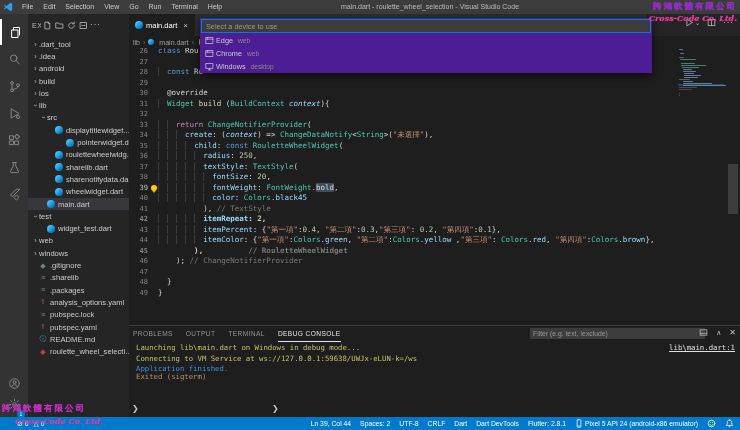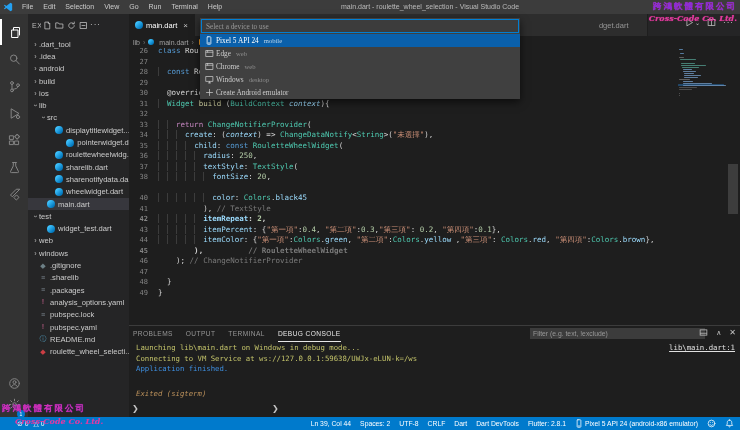--- a/index.html
+++ b/index.html
@@ -54,21 +54,21 @@
   .tk-f{color:#dcdcaa}.tk-pr{color:#9cdcfe}.tk-n{color:#b5cea8}.tk-s{color:#ce9178}
   .tk-cm{color:#7a7a7a}.tk-pm{color:#9cdcfe;font-style:italic}
   .tk-hl{color:#dcdcdc;background:rgba(88,117,146,.55);border-radius:1px}
   .modified-marker{position:absolute;left:119px;top:236px;width:7px;height:7px;background:#3fbf4f;z-index:9;}
   
   .minimap{position:absolute;right:14px;top:22px;width:49px;bottom:0;z-index:4;background:#1e1e1e;}
   .mm-bar{position:absolute;height:1.4px;border-radius:.5px;opacity:.85;}
   .scrollbar{position:absolute;right:0;top:22px;width:14px;bottom:0;z-index:4;}
   .sb-thumb{position:absolute;left:2px;right:2px;top:128px;height:50px;background:rgba(121,121,121,.35);}
   
-  .quickpick{position:absolute;left:200px;top:18px;width:320px;z-index:50;background:#404040;box-shadow:0 3px 8px rgba(0,0,0,.6);font-family:Liberation Serif, serif;}
+  .quickpick{position:absolute;left:200px;top:18px;width:452px;z-index:50;background:#4c1d95;box-shadow:0 3px 8px rgba(0,0,0,.6);}
   .qp-input{height:12px;margin:1px;background:#3c3c3c;border:1px solid #007fd4;display:flex;align-items:center;padding-left:4px;}
   .qp-placeholder{color:#989898;font-size:7.3px;}
   .qp-item{height:13px;display:flex;align-items:center;padding:0 5px;color:#cccccc;font-size:7.3px;white-space:nowrap;}
   .qp-item.sel{background:#0a60ab;color:#ffffff;}
   .qp-icon{width:11px;flex:none;display:flex;align-items:center;color:#c8c8c8;}
   .qp-item.sel .qp-icon{color:#ffffff;}
   .qp-desc{margin-left:5px;font-size:6.6px;color:#8c8c8c;}
   .qp-item.sel .qp-desc{color:#b9d4ea;}
   
   .panel{position:absolute;left:0;top:311px;right:0;bottom:0;background:#1e1e1e;border-top:1px solid #3c3c3c;z-index:8;}
@@ -372,20 +372,21 @@
         <div class="cl" style="top: 63.5px;"><span class="ln">29</span></div>
         <div class="cl" style="top: 74px;"><span class="ln">30</span><span class="tk-p">  @override</span></div>
         <div class="cl" style="top: 84.5px;"><span class="ln">31</span><span class="tk-p ind">  </span><span class="tk-t">Widget</span><span class="tk-p"> </span><span class="tk-f">build</span><span class="tk-p"> (</span><span class="tk-t">BuildContext</span><span class="tk-p"> </span><span class="tk-pm">context</span><span class="tk-p">){</span></div>
         <div class="cl" style="top: 95px;"><span class="ln">32</span></div>
         <div class="cl" style="top: 105.5px;"><span class="ln">33</span><span class="tk-p ind">    </span><span class="tk-c">return</span><span class="tk-p"> </span><span class="tk-t">ChangeNotifierProvider</span><span class="tk-p">(</span></div>
         <div class="cl" style="top: 116px;"><span class="ln">34</span><span class="tk-p ind">      </span><span class="tk-pr">create</span><span class="tk-p">: (</span><span class="tk-pm">context</span><span class="tk-p">) =&gt; </span><span class="tk-t">ChangeDataNotify</span><span class="tk-p">&lt;</span><span class="tk-t">String</span><span class="tk-p">&gt;(</span><span class="tk-s">"未選擇"</span><span class="tk-p">),</span></div>
         <div class="cl" style="top: 126.5px;"><span class="ln">35</span><span class="tk-p ind">        </span><span class="tk-pr">child</span><span class="tk-p">: </span><span class="tk-k">const</span><span class="tk-p"> </span><span class="tk-t">RouletteWheelWidget</span><span class="tk-p">(</span></div>
         <div class="cl" style="top: 137px;"><span class="ln">36</span><span class="tk-p ind">          </span><span class="tk-pr">radius</span><span class="tk-p">: </span><span class="tk-n">250</span><span class="tk-p">,</span></div>
         <div class="cl" style="top: 147.5px;"><span class="ln">37</span><span class="tk-p ind">          </span><span class="tk-pr">textStyle</span><span class="tk-p">: </span><span class="tk-t">TextStyle</span><span class="tk-p">(</span></div>
         <div class="cl" style="top: 158px;"><span class="ln">38</span><span class="tk-p ind">            </span><span class="tk-pr">fontSize</span><span class="tk-p">: </span><span class="tk-n">20</span><span class="tk-p">,</span></div>
+        <div class="cl" style="top: 168.5px;"><span class="ln cur">39</span><span class="bulb"></span><span class="tk-p ind">            </span><span class="tk-pr">fontWeight</span><span class="tk-p">: </span><span class="tk-t">FontWeight</span><span class="tk-p">.</span><span class="tk-hl">bold</span><span class="tk-p">,</span></div>
         <div class="cl" style="top: 179px;"><span class="ln">40</span><span class="tk-p ind">            </span><span class="tk-pr">color</span><span class="tk-p">: </span><span class="tk-t">Colors</span><span class="tk-p">.</span><span class="tk-pr">black45</span></div>
         <div class="cl" style="top: 189.5px;"><span class="ln">41</span><span class="tk-p">          ), </span><span class="tk-cm">// TextStyle</span></div>
         <div class="cl" style="top: 200px; font-weight: bold;"><span class="ln">42</span><span class="tk-p ind">          </span><span class="tk-pr">itemRepeat</span><span class="tk-p">: </span><span class="tk-n">2</span><span class="tk-p">,</span></div>
         <div class="cl" style="top: 210.5px;"><span class="ln">43</span><span class="tk-p ind">          </span><span class="tk-pr">itemPercent</span><span class="tk-p">: {</span><span class="tk-s">"第一項"</span><span class="tk-p">:</span><span class="tk-n">0.4</span><span class="tk-p">, </span><span class="tk-s">"第二項"</span><span class="tk-p">:</span><span class="tk-n">0.3</span><span class="tk-p">,</span><span class="tk-s">"第三項"</span><span class="tk-p">: </span><span class="tk-n">0.2</span><span class="tk-p">, </span><span class="tk-s">"第四項"</span><span class="tk-p">:</span><span class="tk-n">0.1</span><span class="tk-p">},</span></div>
         <div class="cl" style="top: 221px;"><span class="ln">44</span><span class="tk-p ind">          </span><span class="tk-pr">itemColor</span><span class="tk-p">: {</span><span class="tk-s">"第一項"</span><span class="tk-p">:</span><span class="tk-t">Colors</span><span class="tk-p">.</span><span class="tk-pr">green</span><span class="tk-p">, </span><span class="tk-s">"第二項"</span><span class="tk-p">:</span><span class="tk-t">Colors</span><span class="tk-p">.</span><span class="tk-pr">yellow</span><span class="tk-p"> ,</span><span class="tk-s">"第三項"</span><span class="tk-p">: </span><span class="tk-t">Colors</span><span class="tk-p">.</span><span class="tk-pr">red</span><span class="tk-p">, </span><span class="tk-s">"第四項"</span><span class="tk-p">:</span><span class="tk-t">Colors</span><span class="tk-p">.</span><span class="tk-pr">brown</span><span class="tk-p">},</span></div>
         <div class="cl" style="top: 232px; font-weight: bold;"><span class="ln">45</span><span class="tk-p">        ),          </span><span class="tk-cm">// RouletteWheelWidget</span></div>
         <div class="cl" style="top: 242px;"><span class="ln">46</span><span class="tk-p">    ); </span><span class="tk-cm">// ChangeNotifierProvider</span></div>
         <div class="cl" style="top: 252.5px;"><span class="ln">47</span></div>
         <div class="cl" style="top: 263px;"><span class="ln">48</span><span class="tk-p">  }</span></div>
         <div class="cl" style="top: 273.5px;"><span class="ln">49</span><span class="tk-p">}</span></div>
@@ -432,45 +433,35 @@
             <rect x="1.5" y="2.5" width="9" height="7" fill="none" stroke="currentColor"></rect>
             <line x1="1.5" y1="7" x2="10.5" y2="7" stroke="currentColor"></line>
           </svg>
         <span style="font-size:7px">∧</span>
         <span>✕</span>
       </div>
       <div id="panel-output">
           <div class="out-line" style="top: 17px; color: rgb(195, 195, 106);">Launching lib\main.dart on Windows in debug mode...</div>
           <div class="out-line" style="top: 27.5px; color: rgb(195, 195, 106);">Connecting to VM Service at ws://127.0.0.1:59638/UWJx-eLUN-k=/ws</div>
           <div class="out-line" style="top: 38px; color: rgb(62, 143, 224);">Application finished.</div>
-          <div class="out-line" style="top: 63px; color: rgb(185, 143, 90); font-style: italic;">Exited (sigterm)</div>
+          <div class="out-line" style="top: 46px; color: rgb(185, 143, 90);">Exited (sigterm)</div>
         </div>
       <div class="out-link">lib\main.dart:1</div>
       <span class="repl-chev" style="left:3px">❯</span>
       <span class="repl-chev" style="left:143px">❯</span>
     </div>
 
     <div class="modified-marker" style="position:absolute;left:-10px;top:222px;width:7px;height:7px;background:#3fbf4f;z-index:9"></div>
   </div>
 
   <div class="quickpick">
     <div class="qp-input">
       <span class="qp-placeholder">Select a device to use</span>
     </div>
     <div id="qp-list">
-        <div class="qp-item sel">
-          <span class="qp-icon">
-            <svg width="8" height="9" viewBox="0 0 10 12">
-              <rect fill="none" stroke="currentColor" stroke-width="1" stroke-linecap="round" stroke-linejoin="round" x="2.5" y="1" width="5" height="10" rx="1"></rect>
-              <path fill="none" stroke="currentColor" stroke-width="1" stroke-linecap="round" stroke-linejoin="round" d="M4 9.3h2"></path>
-            </svg>
-          </span>
-          <span>Pixel 5 API 24</span>
-          <span class="qp-desc">mobile</span>
-        </div>
         <div class="qp-item">
           <span class="qp-icon">
             <svg width="9" height="9" viewBox="0 0 12 12">
               <rect fill="none" stroke="currentColor" stroke-width="1" stroke-linecap="round" stroke-linejoin="round" x="1.5" y="2" width="9" height="8"></rect>
               <path fill="none" stroke="currentColor" stroke-width="1" stroke-linecap="round" stroke-linejoin="round" d="M1.5 4.3h9M3.5 2v2.3"></path>
             </svg>
           </span>
           <span>Edge</span>
           <span class="qp-desc">web</span>
         </div>
@@ -486,28 +477,20 @@
         </div>
         <div class="qp-item">
           <span class="qp-icon">
             <svg width="9" height="9" viewBox="0 0 12 12">
               <rect fill="none" stroke="currentColor" stroke-width="1" stroke-linecap="round" stroke-linejoin="round" x="1.5" y="2" width="9" height="6.5"></rect>
               <path fill="none" stroke="currentColor" stroke-width="1" stroke-linecap="round" stroke-linejoin="round" d="M4.5 10.5h3M6 8.5v2"></path>
             </svg>
           </span>
           <span>Windows</span>
           <span class="qp-desc">desktop</span>
-        </div>
-        <div class="qp-item">
-          <span class="qp-icon">
-            <svg width="9" height="9" viewBox="0 0 12 12">
-              <path fill="none" stroke="currentColor" stroke-width="1" stroke-linecap="round" stroke-linejoin="round" d="M6 2v8M2 6h8"></path>
-            </svg>
-          </span>
-          <span>Create Android emulator</span>
         </div>
       </div>
   </div>
 
   <div class="statusbar">
     <div class="st-left">
       <span class="st-item">
         <span>⊘</span>
           <span>0</span>
         <span style="margin-left:3px">△</span>

